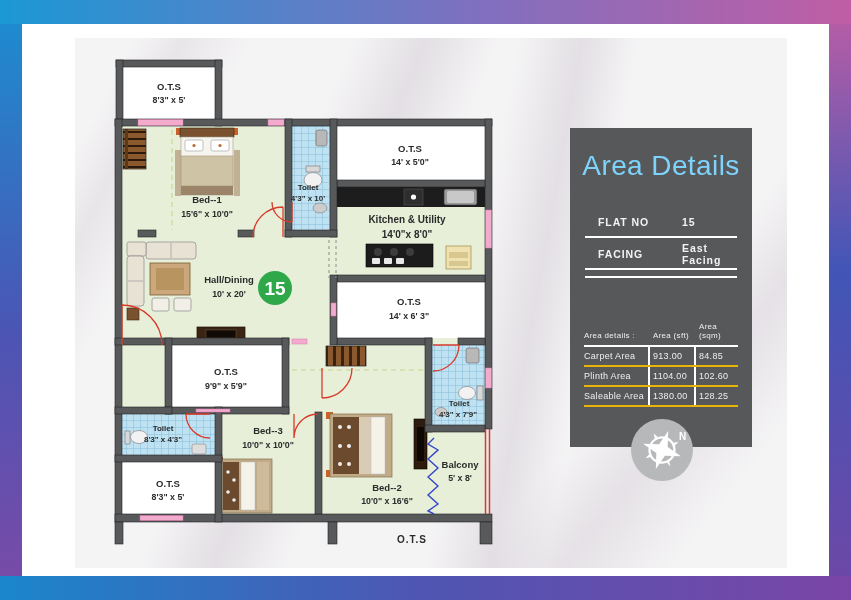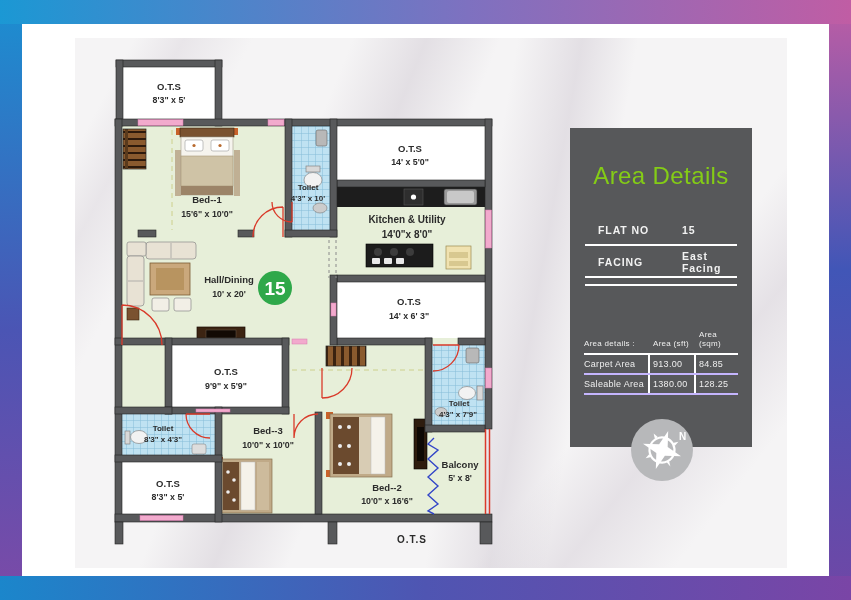--- a/index.html
+++ b/index.html
@@ -29,31 +29,31 @@
   .win{fill:#f2aacd;stroke:#d878ae;stroke-width:.5;}
   .door{fill:none;stroke:#d93a2a;stroke-width:1.3;}
   .rname{font:bold 9.5px "Liberation Sans",sans-serif;fill:#2b2b2b;text-anchor:middle;}
   .rdim{font:bold 8.8px "Liberation Sans",sans-serif;fill:#2b2b2b;text-anchor:middle;}
   .sm{font-size:8px;}
   .kbig{font-size:10px;}
   .badge-txt{font:bold 19px "Liberation Sans",sans-serif;fill:#fff;text-anchor:middle;}
   .ots-b{font:bold 10px "Liberation Sans",sans-serif;fill:#2b2b2b;text-anchor:middle;letter-spacing:1px;}
   
   .panel{position:absolute;left:570px;top:128px;width:182px;height:319px;background:#57585a;color:#fff;}
-  .panel-title{text-align:center;margin-top:34px;font-size:24px;font-weight:500;letter-spacing:.4px;color:#84cc16;}
+  .panel-title{text-align:center;margin-top:22px;font-size:28px;font-weight:500;letter-spacing:.4px;color:#7dd3fc;}
   .fields{margin-top:30px;}
   .frow{display:flex;align-items:center;height:20px;margin:0 28px;font-size:10.5px;font-weight:bold;letter-spacing:.9px;color:#f2f2f2;}
   .frow .lab{width:84px;flex:none;}
   .fdiv{height:2px;background:#fff;margin:4px 15px 6px 15px;}
   .tbl{margin:12px 14px 0 14px;color:#eeeeee;}
   .tbl-head{display:grid;grid-template-columns:64px 46px 44px;font-size:8px;letter-spacing:.3px;
     padding-bottom:5px;border-bottom:2px solid #fff;align-items:end;}
   .tbl-head span:nth-child(2),.tbl-head span:nth-child(3){padding-left:5px;margin-top:32px;}
   .tbl-row{display:grid;grid-template-columns:64px 46px 44px;font-size:9px;letter-spacing:.3px;
-    border-bottom:2px solid #c4b5fd;}
+    border-bottom:2px solid #eab308;}
   .tbl-row span{display:flex;align-items:center;height:18px;}
   .tbl-row span:nth-child(2),.tbl-row span:nth-child(3){border-left:2px solid #fff;padding-left:3px;}
   #compass{position:absolute;left:628px;top:416px;width:68px;height:68px;}
 </style>
 </head>
 <body>
 
 <div class="strip" id="stripLeft"></div>
 <div class="strip" id="stripRight"></div>
 <div class="strip" id="stripTop"></div>
@@ -312,20 +312,25 @@
       <span>Area details :</span>
       <span>Area (sft)</span>
       <span>Area (sqm)</span>
     </div>
     <div class="tbl-row">
       <span>Carpet Area</span>
       <span>913.00</span>
       <span>84.85</span>
     </div>
     <div class="tbl-row">
+      <span>Plinth Area</span>
+      <span>1104.00</span>
+      <span>102.60</span>
+    </div>
+    <div class="tbl-row">
       <span>Saleable Area</span>
       <span>1380.00</span>
       <span>128.25</span>
     </div>
   </div>
 </div>
 
 <svg id="compass" viewBox="0 0 68 68">
   <circle cx="34" cy="34" r="31" fill="#b7b8ba"></circle>
   <g transform="rotate(18 34 34)" fill="#ffffff">

